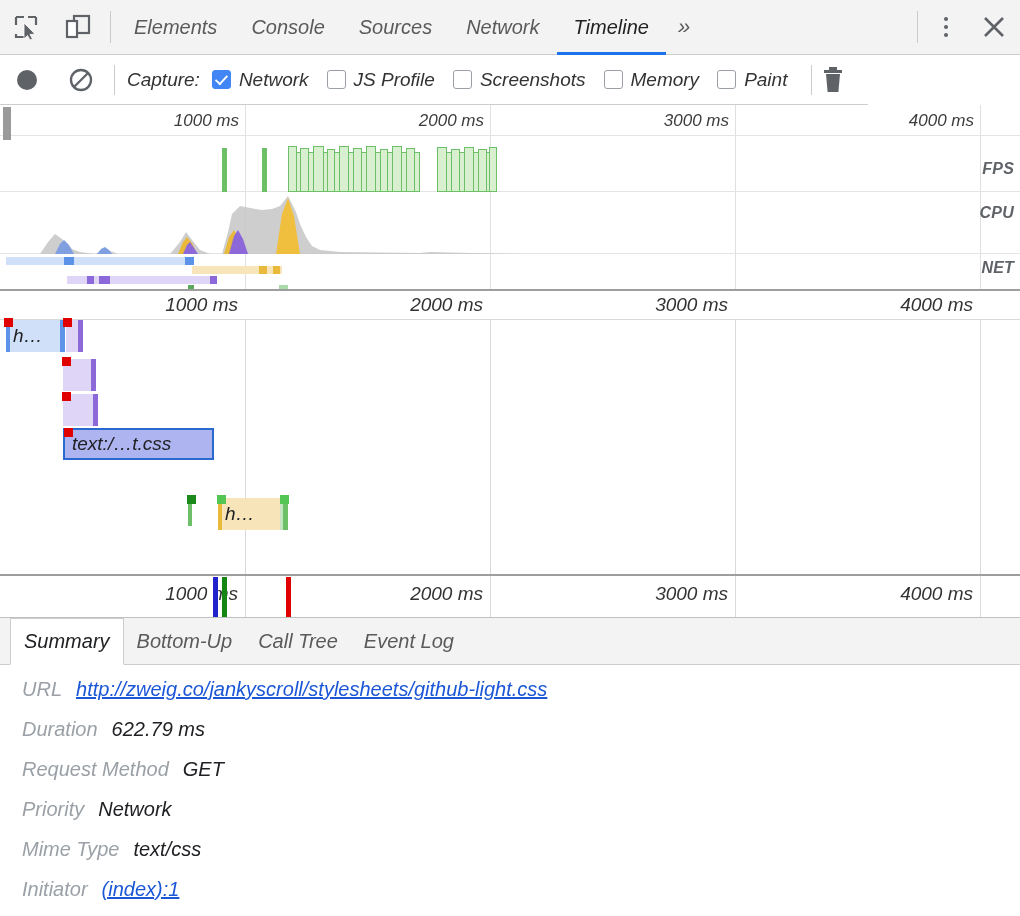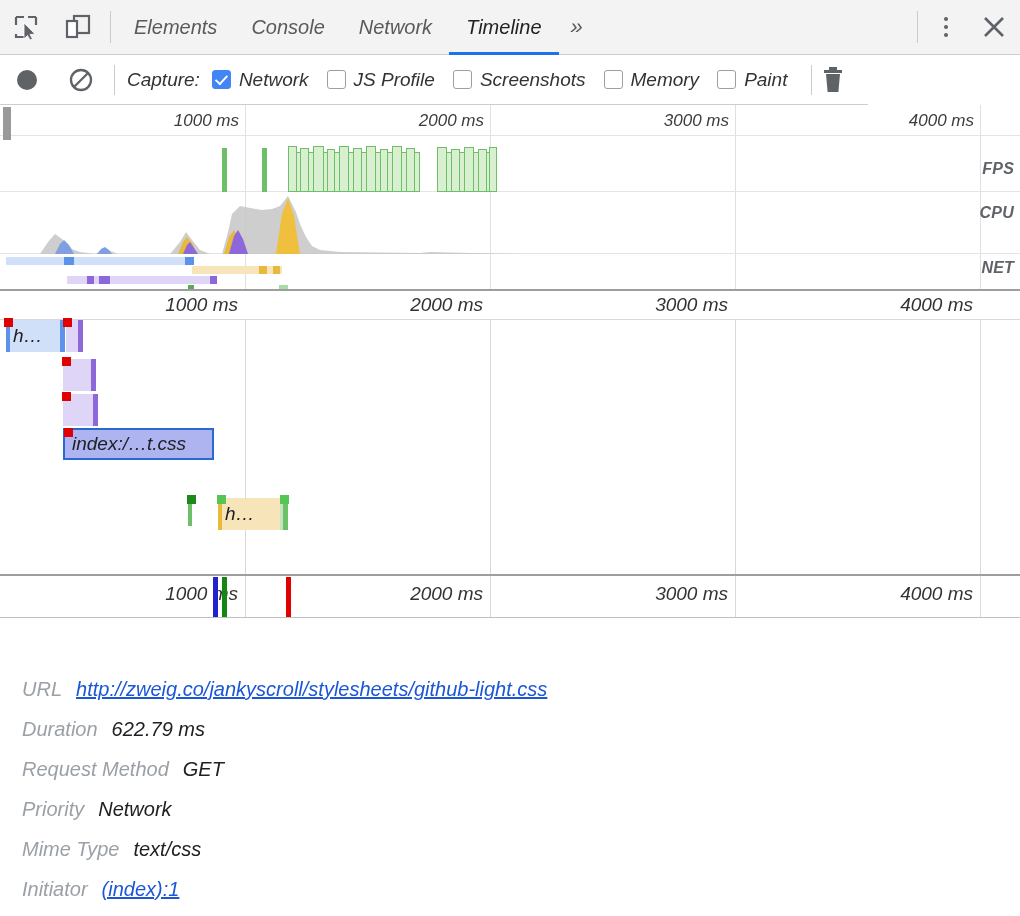--- a/index.html
+++ b/index.html
@@ -218,20 +218,23 @@
         <rect x="2" y="7" width="10" height="16" fill="#fff" stroke="#5f6368" stroke-width="2.2"></rect>
       </svg>
     </div>
     <div class="tb-sep"></div>
     <div id="tabs">
       <div class="tab">
           <span>Elements</span>
         </div>
       <div class="tab">
           <span>Console</span>
+        </div>
+      <div class="tab">
+          <span>Sources</span>
         </div>
       <div class="tab">
           <span>Network</span>
         </div>
       <div class="tab active">
           <span>Timeline</span>
         </div>
       <div class="tab more">
           <span>»</span>
         </div>
@@ -406,21 +409,21 @@
       </div>
 
       <div class="wf-row" style="top:74px">
         <div class="wf-bar" style="left:63px; width:35px; background:#ded5f7;"></div>
         <div class="wf-edge" style="left:93px; width:5px; background:#8d68d8;"></div>
         <div class="wf-marker-red" style="left:62px; top:-2px;"></div>
       </div>
 
       <div class="wf-row" style="top:108px">
         <div class="wf-bar" style="left:63px; width:151px; background:#aeb4ef; border:2.5px solid #2a6ad0;">
-          <span class="wf-text">index:/…t.css</span>
+          <span class="wf-text">text:/…t.css</span>
         </div>
         <div class="wf-marker-red" style="left:64px; top:0px;"></div>
       </div>
 
 
       <div class="wf-row" style="top:178px">
         <div class="wf-thin" style="left:188px; background:#6dc067;"></div>
         <div class="wf-bar" style="left:218px; width:68px; background:#f7e4b9;">
           <span class="wf-text">h…</span>
         </div>
@@ -443,20 +446,34 @@
       <div class="wfb-label" style="left:490px">2000 ms</div>
       <div class="wfb-label" style="left:735px">3000 ms</div>
       <div class="wfb-label" style="left:980px">4000 ms</div>
       <div class="evt-marker" style="left:213px; background:#2222cc;"></div>
       <div class="evt-marker" style="left:222px; background:#138613;"></div>
       <div class="evt-marker" style="left:286px; background:#e00000;"></div>
     </div>
   </div>
 
   <div id="summary">
+    <div id="sum-tabs">
+      <div class="sum-tab active">
+          <span>Summary</span>
+        </div>
+      <div class="sum-tab">
+          <span>Bottom-Up</span>
+        </div>
+      <div class="sum-tab">
+          <span>Call Tree</span>
+        </div>
+      <div class="sum-tab">
+          <span>Event Log</span>
+        </div>
+    </div>
     <div id="sum-rows">
       <div class="sum-row">
         <span class="sum-key">URL</span>
         <span class="sum-val link">http://zweig.co/jankyscroll/stylesheets/github-light.css</span>
       </div>
       <div class="sum-row">
         <span class="sum-key">Duration</span>
         <span class="sum-val">622.79 ms</span>
       </div>
       <div class="sum-row">

